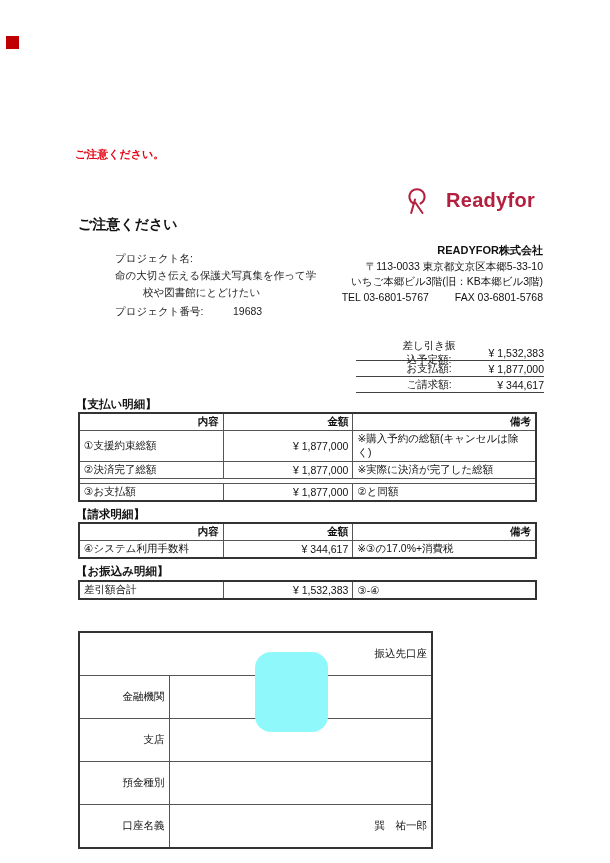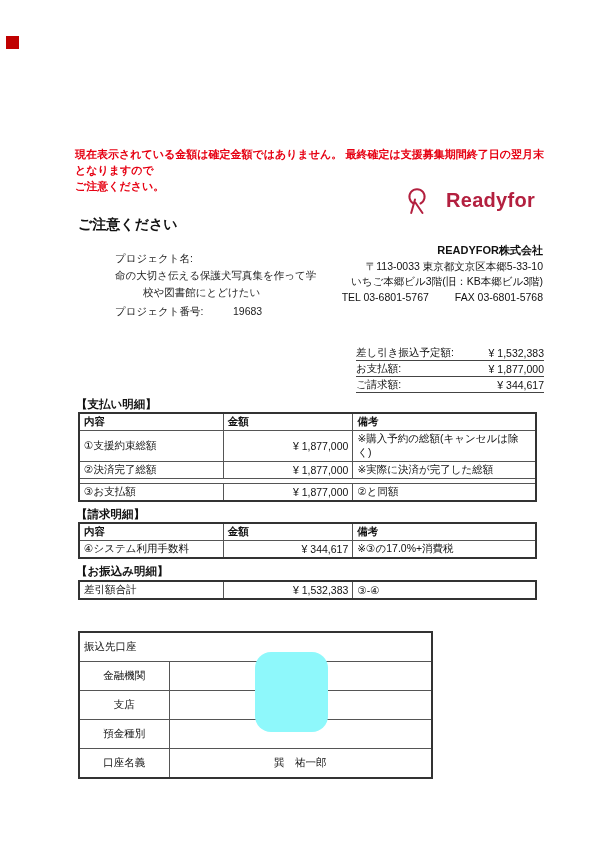--- a/index.html
+++ b/index.html
@@ -21,54 +21,53 @@
   .project-name2 { padding-left:28px; }
   .project-num { margin-top:2px; }
   .project-num-label { display:inline-block; width:118px; }
 
   .company-info { position:absolute; right:67px; top:243px; text-align:right; font-size:10.5px; color:#111; line-height:15.5px; }
   .company-name { font-weight:bold; font-size:11px; }
   .tel-line .sep { display:inline-block; width:26px; }
 
   .summary { position:absolute; left:356px; top:345px; width:188px; font-size:10.5px; color:#111; }
   .summary-row { display:flex; align-items:center; height:16px; border-bottom:1px solid #444; }
-  .summary-label { flex:1; text-align:left; }
+  .summary-label { flex:1; text-align:center;margin-left:44px; }
   .summary-value { width:86px; text-align:right; }
 
   .section-title { position:absolute; left:76px; font-size:11.5px; font-weight:bold; color:#111; }
   .st-payment { top:397px; }
   .st-invoice { top:507px; }
   .st-transfer { top:564px; }
 
   table.detail { position:absolute; left:78px; width:459px; border-collapse:collapse; font-size:10.5px; color:#111; border:2px solid #333; }
   table.detail th, table.detail td { border:1px solid #555; padding:1px 4px; height:15px; }
-  table.detail th { font-weight:bold; text-align:left; }
+  table.detail th { font-weight:bold; text-align:right; }
   td.cell-amount { text-align:right; }
   tr.spacer-row td { height:5px; padding:0; }
   .t-payment { top:412px; }
   .t-invoice { top:522px; }
   .t-transfer { top:580px; }
 
   table.bank { position:absolute; left:78px; top:631px; width:355px; border-collapse:collapse; font-size:10.5px; color:#111; border:2px solid #333; }
-  table.bank td { border:1px solid #555; height:19px; padding:7px 4px; }
+  table.bank td { border:1px solid #555; height:19px; padding:14px 4px;text-align:right; }
   td.bank-title-cell { text-align:left; padding-left:6px; }
   td.bank-label { width:90px; text-align:center; }
   td.bank-value { text-align:center; }
 
   .redaction { position:absolute; left:255px; top:652px; width:73px; height:80px; background:#8ef8fb; border-radius:16px; }
 </style>
 </head>
 <body>
 
 <div class="page">
 
   <div class="corner-marker"></div>
 
   <div class="warning">
-    <div>現在表示されている金額は確定金額ではありません。 最終確定は支援募集期間終了日の翌月末となりますので</div>
     <div>ご注意ください。</div>
   </div>
 
   <div class="logo">
     <span>
       <svg width="30" height="32" viewBox="0 0 30 32">
         <path d="M10.5 19.5 A 7.6 7.6 0 1 1 17.5 19.5" fill="none" stroke="#b3203f" stroke-width="2" stroke-linecap="round"></path>
         <path d="M12 15.5 L8.2 29" fill="none" stroke="#b3203f" stroke-width="2" stroke-linecap="round"></path>
         <path d="M12.3 18.5 L19.5 29" fill="none" stroke="#b3203f" stroke-width="2" stroke-linecap="round"></path>
       </svg>

